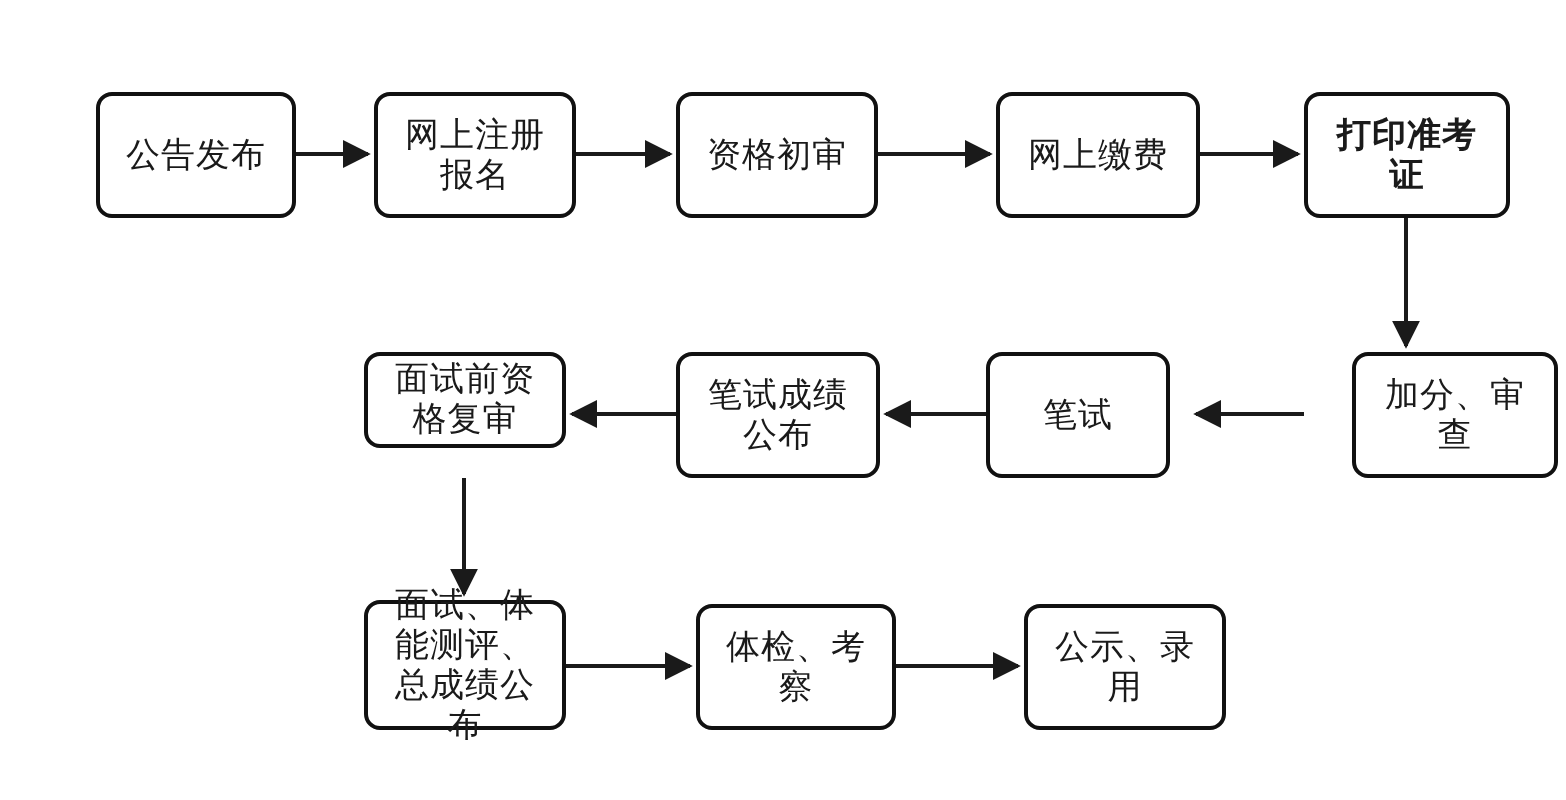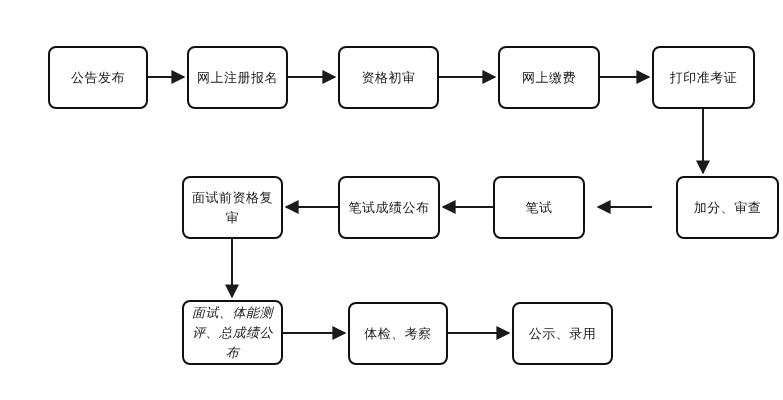--- a/index.html
+++ b/index.html
@@ -21,21 +21,21 @@
     position: absolute;
     box-sizing: border-box;
     background: #ffffff;
     border: 2px solid #111111;
     border-radius: 8px;
     display: flex;
     align-items: center;
     justify-content: center;
     text-align: center;
     color: #1a1a1a;
-    font-size: 13px;
+    font-size: 17px;
     line-height: 20px;
     letter-spacing: 0.5px;
     padding: 2px 6px;
   }
   .node span {
     display: block;
   }
   svg.links {
     position: absolute;
     left: 0;
@@ -88,41 +88,41 @@
   </div>
 
   <div class="node" style="left:338px; top:46px;  width:101px; height:63px;">
     <span>资格初审</span>
   </div>
 
   <div class="node" style="left:498px; top:46px;  width:102px; height:63px;">
     <span>网上缴费</span>
   </div>
 
-  <div class="node" style="left:652px; top:46px;  width:103px; height:63px;">
+  <div class="node" style="left:652px; top:46px;  width:103px; height:63px;font-weight:bold;">
     <span>打印准考证</span>
   </div>
 
   <div class="node" style="left:652px; top:176px; width:103px; height:63px;margin-left:24px;">
     <span>加分、审查</span>
   </div>
 
   <div class="node" style="left:493px; top:176px; width:92px; height:63px;">
     <span>笔试</span>
   </div>
 
   <div class="node" style="left:338px; top:176px; width:102px; height:63px;">
     <span>笔试成绩公布</span>
   </div>
 
-  <div class="node" style="left:182px; top:176px; width:101px; height:63px;">
+  <div class="node" style="left:182px; top:176px; width:101px; height:48px;">
     <span>面试前资格复审</span>
   </div>
 
-  <div class="node" style="left:182px; top:300px; width:101px; height:65px;font-style:italic;">
+  <div class="node" style="left:182px; top:300px; width:101px; height:65px;">
     <span>面试、体能测评、总成绩公布</span>
   </div>
 
   <div class="node" style="left:512px; top:302px; width:101px; height:63px;">
     <span>公示、录用</span>
   </div>
 
   <div class="node" style="left:348px; top:302px; width:100px; height:63px;">
     <span>体检、考察</span>
   </div>

